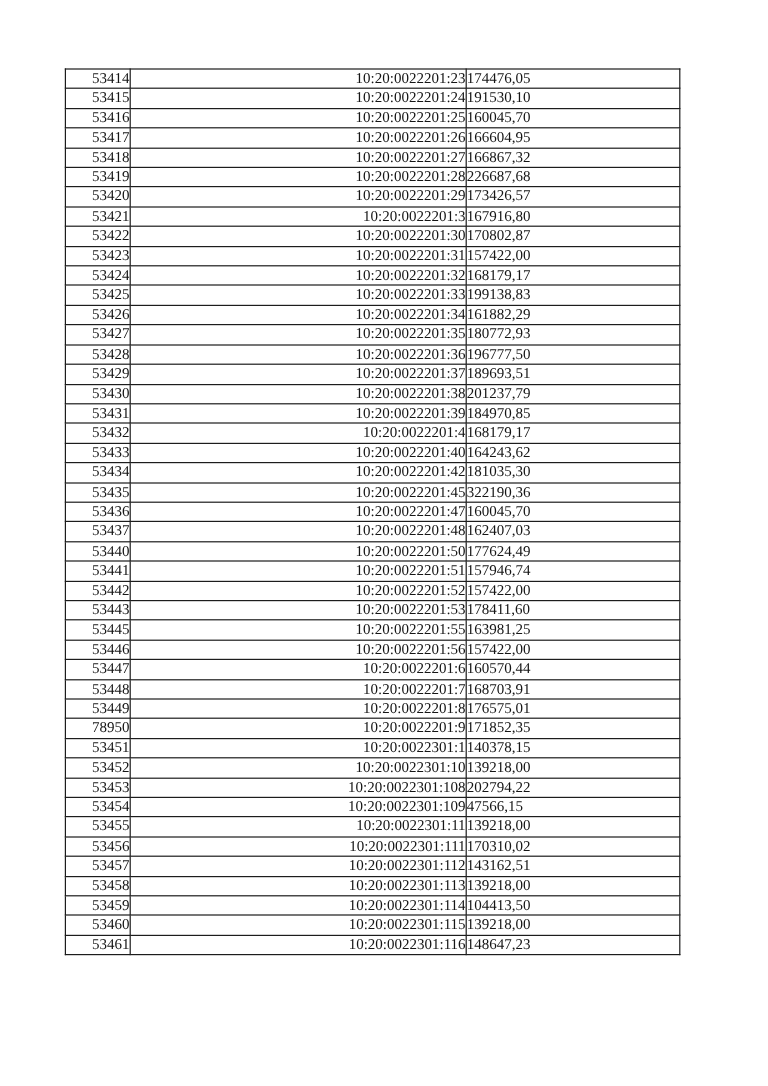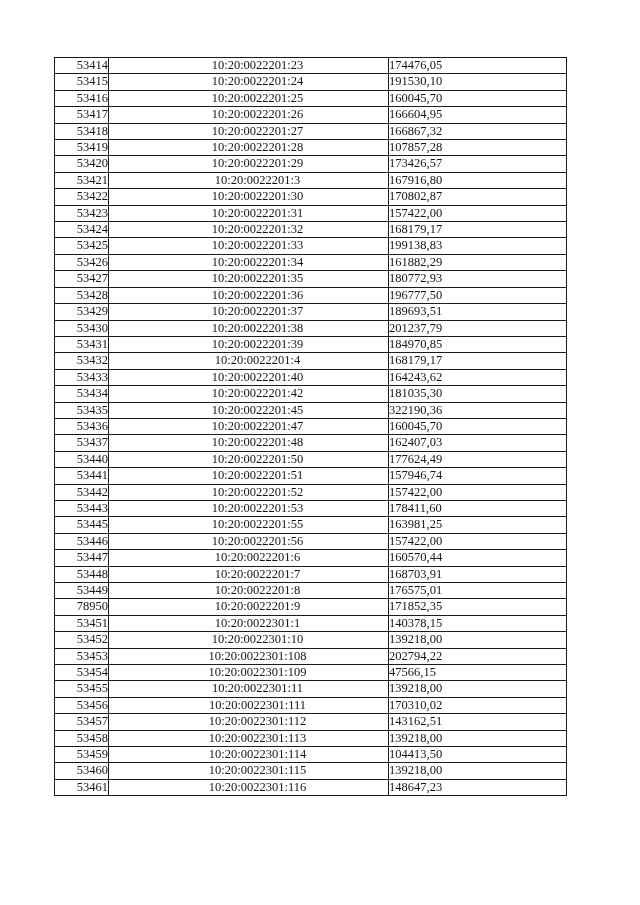--- a/index.html
+++ b/index.html
@@ -29,21 +29,21 @@
   .doc-table td {
     border: 1px solid #1c1c1c;
     height: 15.4px;
     padding: 0;
     font-size: 12.5px;
     line-height: 15.4px;
     white-space: nowrap;
     overflow: hidden;
   }
   .doc-table td.cell-id { text-align: right; }
-  .doc-table td.cell-cadastral { text-align: center; padding-left: 18px; margin-left: 28px; }
+  .doc-table td.cell-cadastral { text-align: right; padding-left: 18px; margin-left: 28px; }
   .doc-table td.cell-value { }
 </style>
 </head>
 <body>
 
 <div>
   <table class="doc-table">
     <colgroup>
       <col class="c1">
       <col class="c2">
@@ -71,21 +71,21 @@
           <td class="cell-value">166604,95</td>
         </tr>
         <tr>
           <td class="cell-id">53418</td>
           <td class="cell-cadastral">10:20:0022201:27</td>
           <td class="cell-value">166867,32</td>
         </tr>
         <tr>
           <td class="cell-id">53419</td>
           <td class="cell-cadastral">10:20:0022201:28</td>
-          <td class="cell-value">107857,28</td>
+          <td class="cell-value">226687,68</td>
         </tr>
         <tr>
           <td class="cell-id">53420</td>
           <td class="cell-cadastral">10:20:0022201:29</td>
           <td class="cell-value">173426,57</td>
         </tr>
         <tr>
           <td class="cell-id">53421</td>
           <td class="cell-cadastral">10:20:0022201:3</td>
           <td class="cell-value">167916,80</td>

